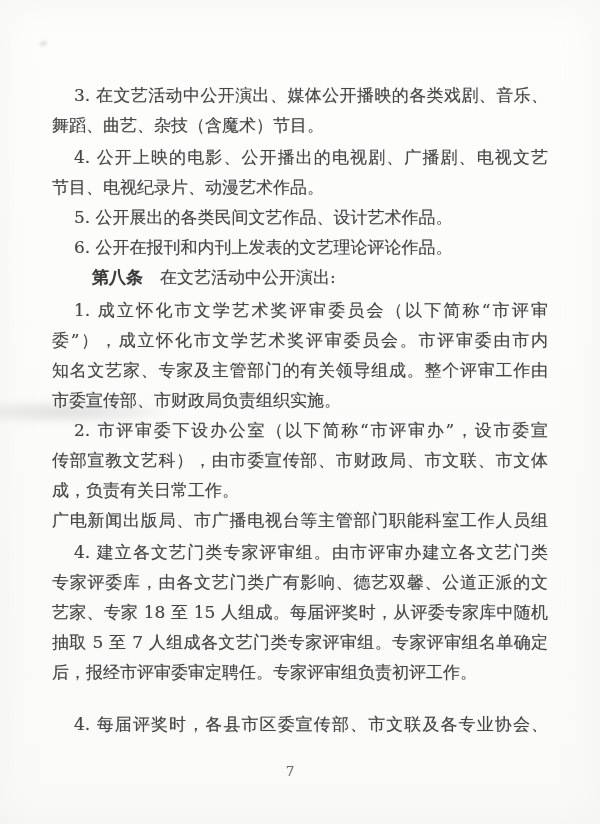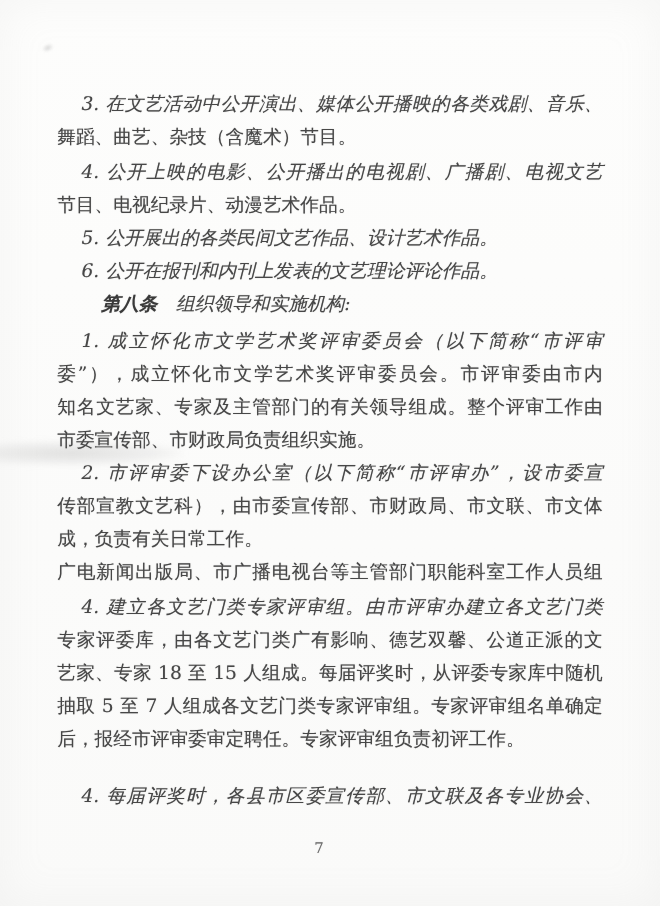--- a/index.html
+++ b/index.html
@@ -28,21 +28,21 @@
   }
   .line {
     min-height: 30px;
     white-space: normal;
   }
   .line.justify {
     text-align: justify;
     text-justify: inter-character;
     text-align-last: justify;
   }
-  .line.start  { text-indent: 22px; font-style: italic; }
+  .line.start  { text-indent: 22px; }
   .line.heading{ text-indent: 40px; }
   .line .bold {
     font-weight: 700;
     color: #3a3a3a;
   }
   .page-number {
     position: absolute;
     left: 0;
     top: 763px;
     width: 580px; 
@@ -86,21 +86,21 @@
   <div class="line"><span class="normal">舞蹈、曲艺、杂技（含魔术）节目。</span></div>
 
   <div class="line justify start" style="margin-top: 2px;"><span class="normal">4. 公开上映的电影、公开播出的电视剧、广播剧、电视文艺</span></div>
 
   <div class="line"><span class="normal">节目、电视纪录片、动漫艺术作品。</span></div>
 
   <div class="line start"><span class="normal">5. 公开展出的各类民间文艺作品、设计艺术作品。</span></div>
 
   <div class="line start"><span class="normal">6. 公开在报刊和内刊上发表的文艺理论评论作品。</span></div>
 
-  <div class="line start heading"><span class="bold">第八条</span><span class="normal">　组织领导和实施机构:</span></div>
+  <div class="line start heading"><span class="bold">第八条</span><span class="normal">　在文艺活动中公开演出:</span></div>
 
   <div class="line justify start" style="margin-top: 3px;"><span class="normal">1. 成立怀化市文学艺术奖评审委员会（以下简称“市评审</span></div>
 
   <div class="line justify"><span class="normal">委”），成立怀化市文学艺术奖评审委员会。市评审委由市内</span></div>
 
   <div class="line justify"><span class="normal">知名文艺家、专家及主管部门的有关领导组成。整个评审工作由</span></div>
 
   <div class="line"><span class="normal">市委宣传部、市财政局负责组织实施。</span></div>
 
   <div class="line justify start"><span class="normal">2. 市评审委下设办公室（以下简称“市评审办”，设市委宣</span></div>

